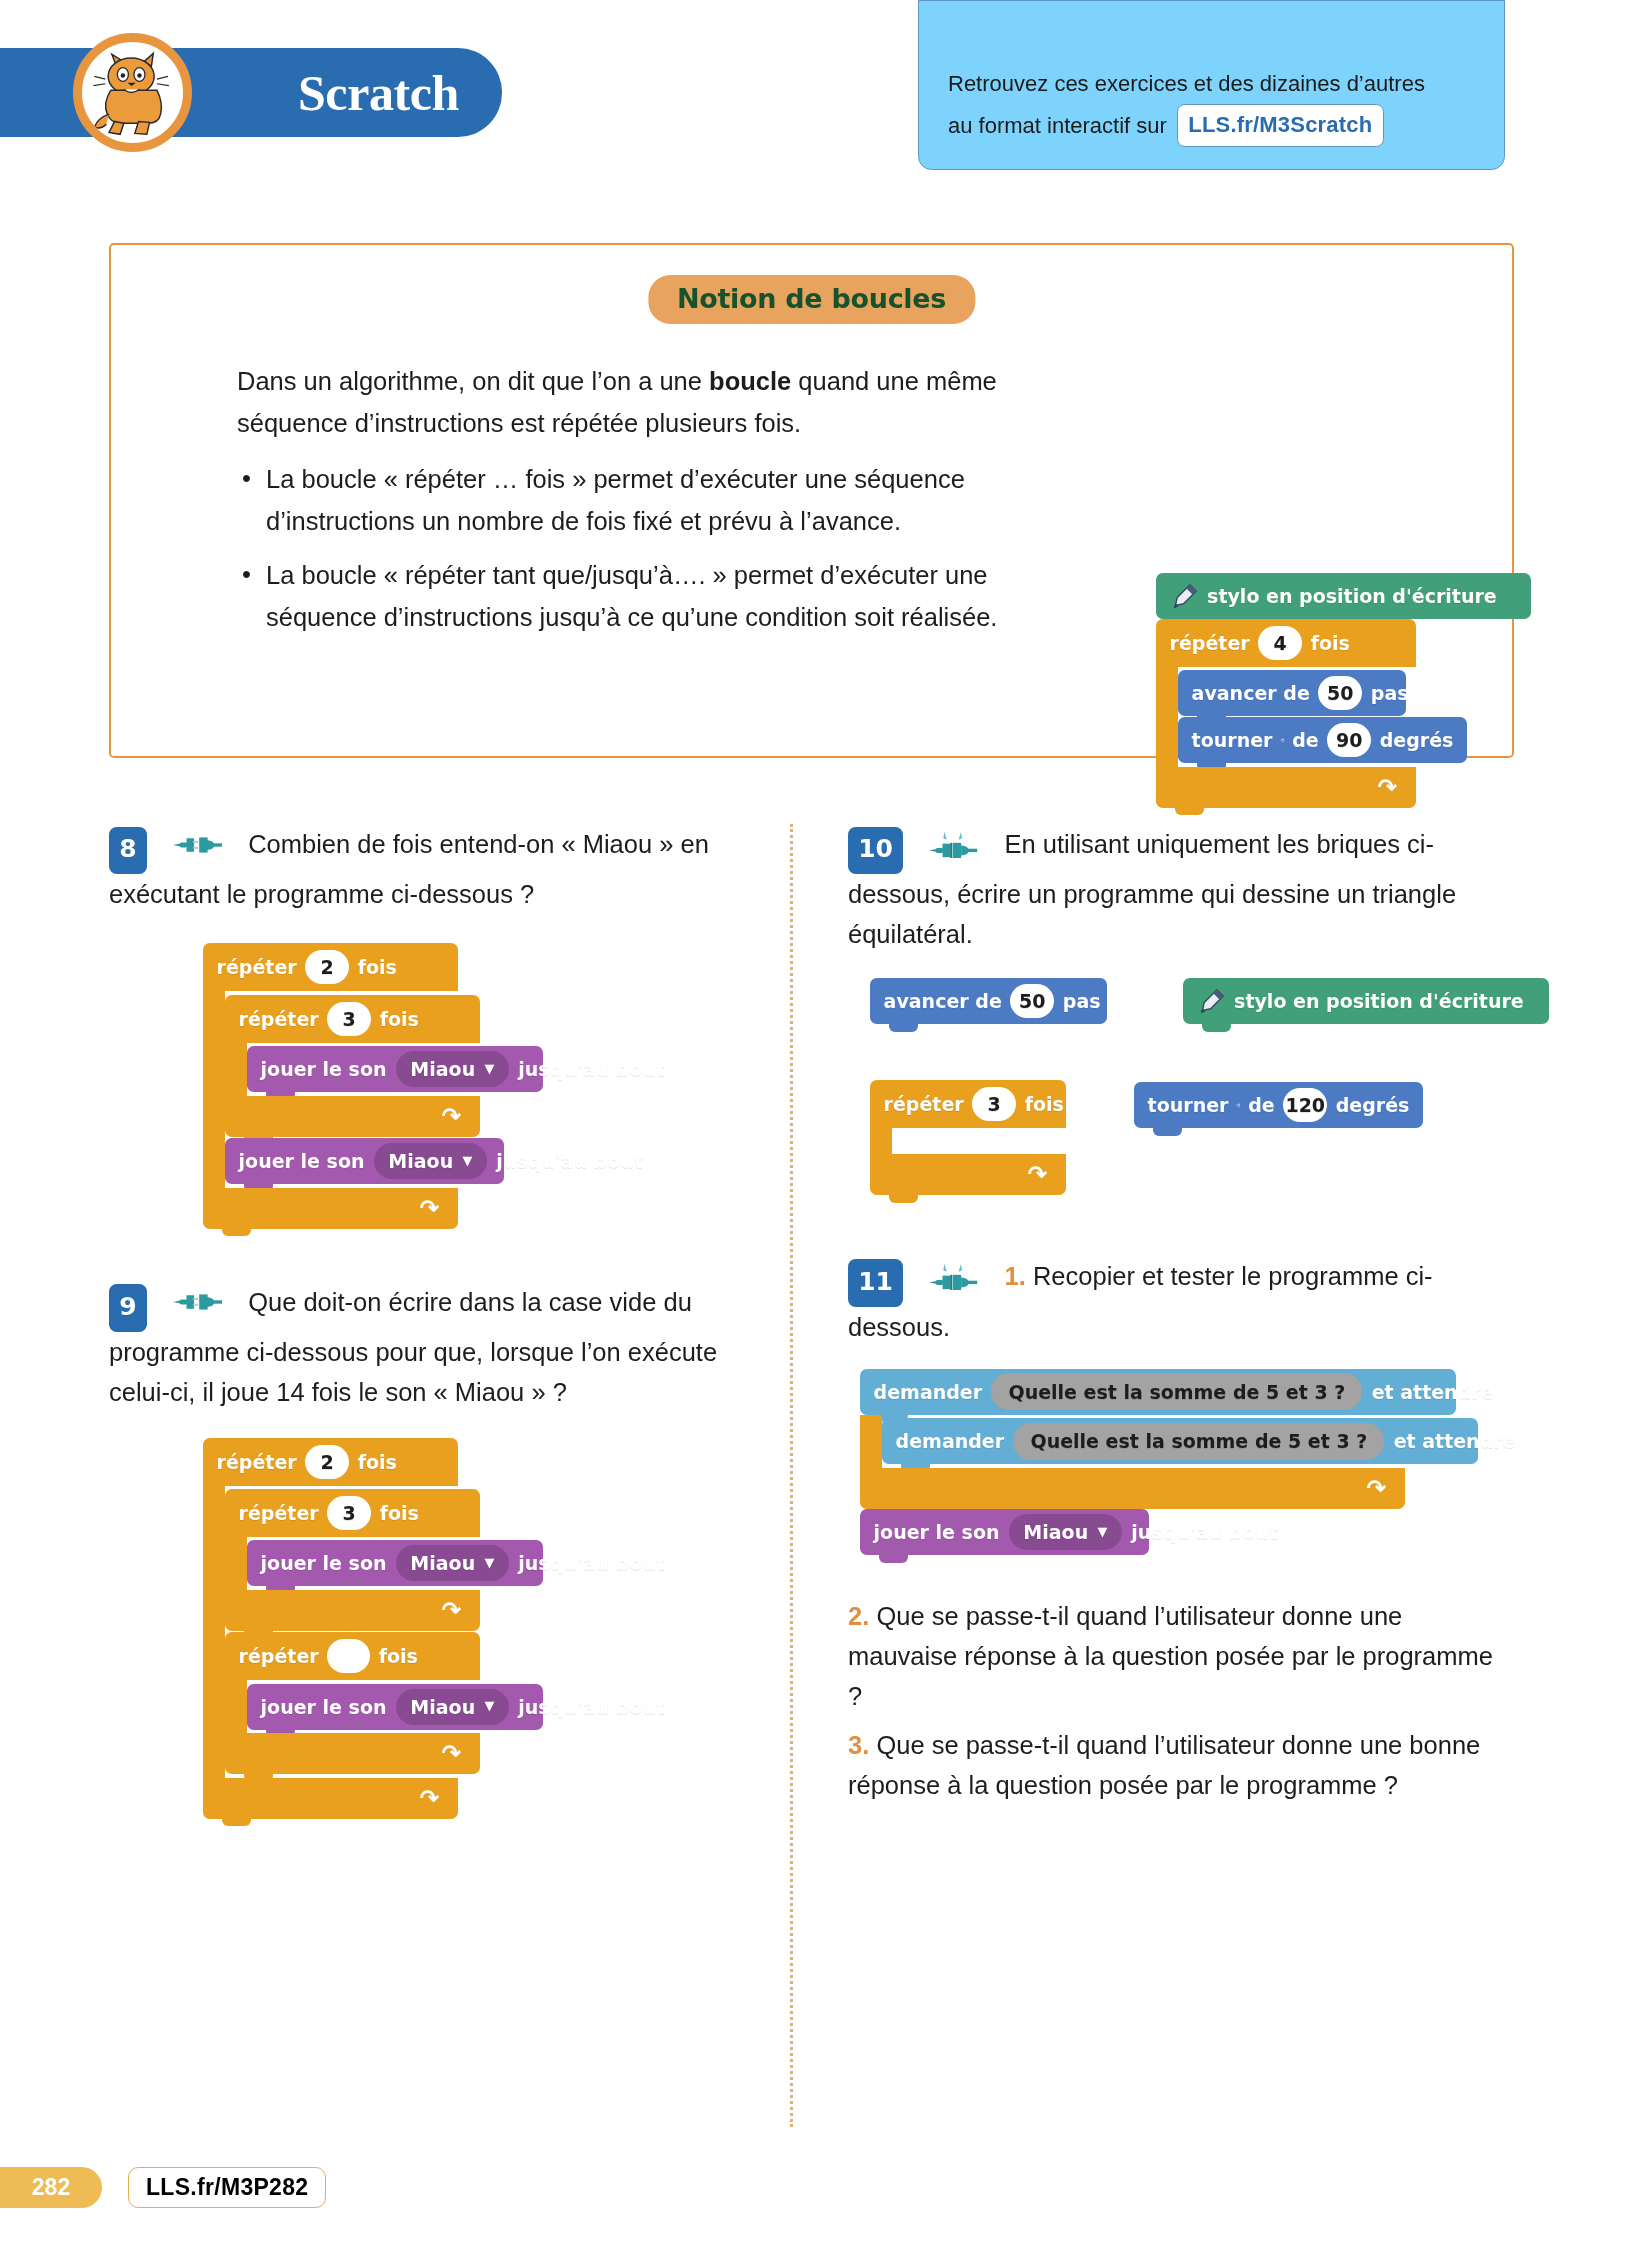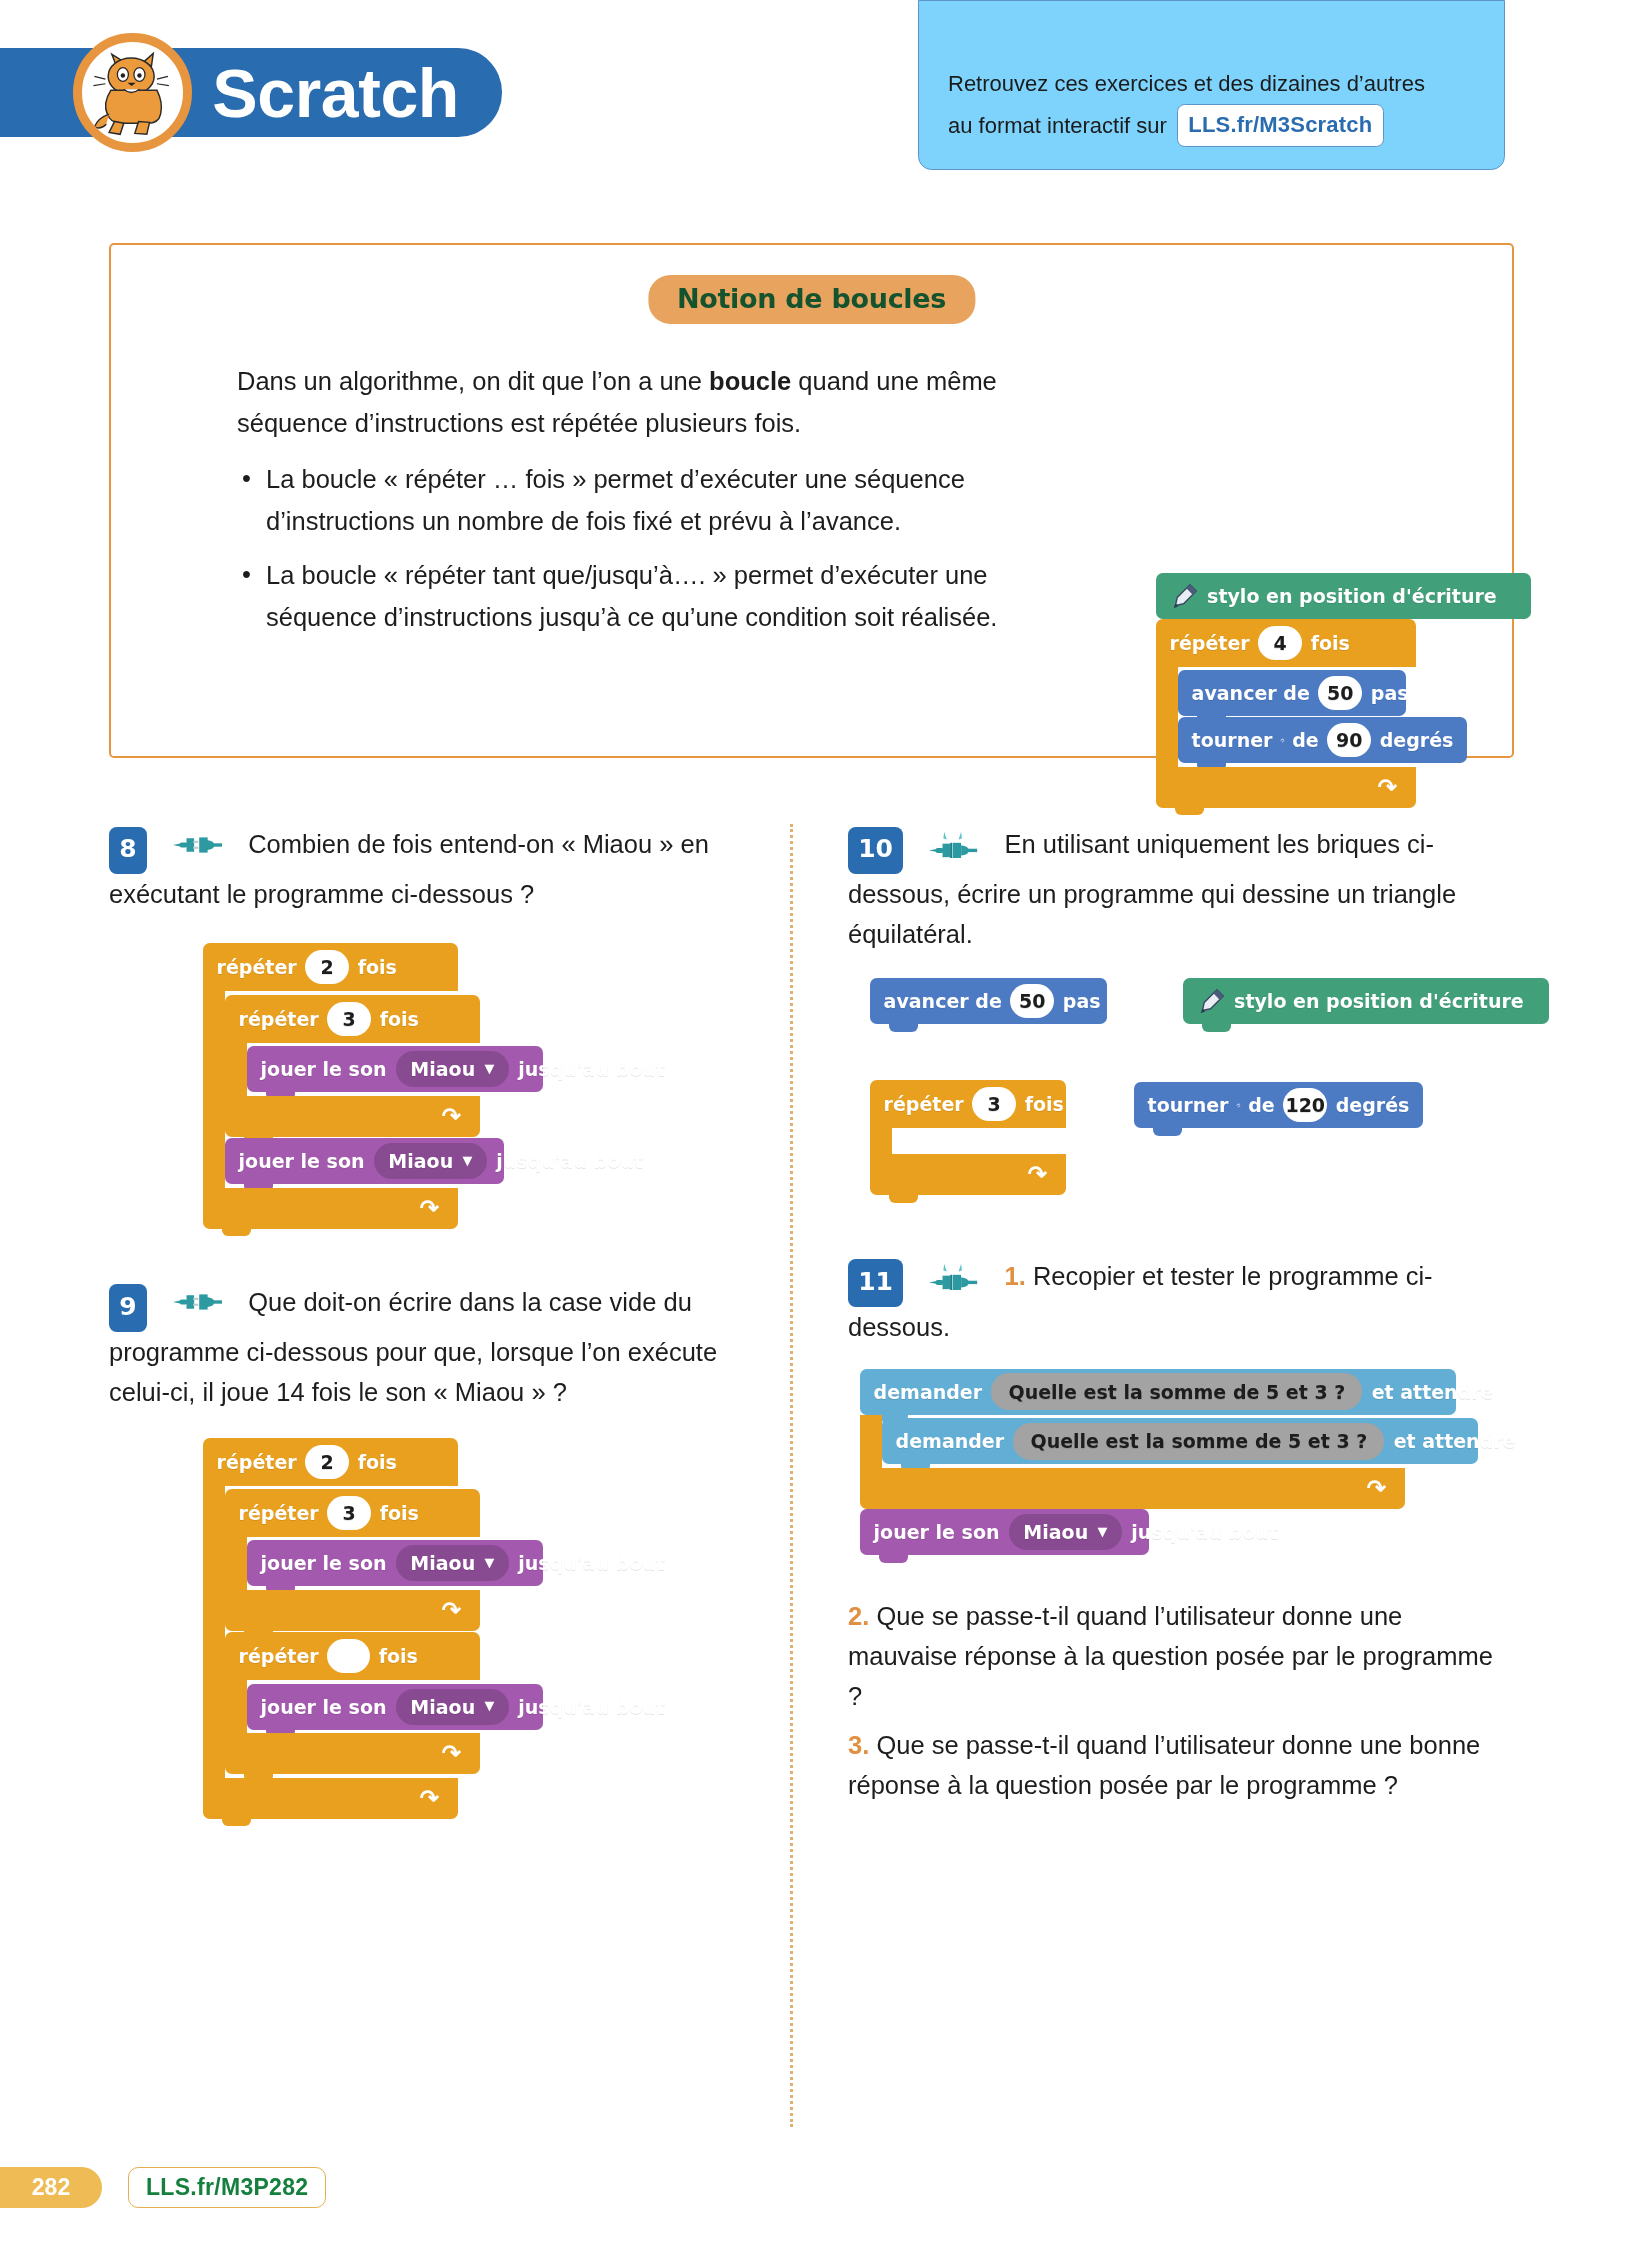--- a/index.html
+++ b/index.html
@@ -14,22 +14,22 @@
 
   
   #header { position:absolute; left:0; top:48px; width:100%; height:128px; }
   .scratch-bar {
     position:absolute; left:0; top:0; width:502px; height:89px;
     background:#2a6cb0; border-radius:0 44px 44px 0;
     display:flex; align-items:center; justify-content:flex-end;
     padding-right:43px;
   }
   .scratch-title {
-    color:#ffffff; font-size:68px; font-weight:bold; letter-spacing:-0.4px;
-    font-family:Liberation Sans, sans-serif;
+    color:#ffffff; font-size:50px; font-weight:bold; letter-spacing:-0.4px;
+    font-family:Liberation Serif, serif;
   }
   .cat-badge {
     position:absolute; left:73px; top:-15.3px; width:119px; height:119px;
     border-radius:50%; background:#ffffff; border:9.4px solid #e8953f;
     display:flex; align-items:center; justify-content:center; overflow:hidden;
   }
   .promo-box {
     position:absolute; left:918px; top:-48px; width:587px; height:170px;
     background:#7dd3fc; border:1.7px solid #5f95c6;
     border-radius:0 0 13.6px 13.6px;
@@ -169,21 +169,21 @@
     position:absolute; left:0; top:0; width:102px; height:41px;
     background:#eebb55; border-radius:0 20.4px 20.4px 0;
     display:flex; align-items:center; justify-content:center;
   }
   .page-tab span { color:#ffffff; font-weight:bold; font-size:23px; }
   .footer-pill {
     position:absolute; left:128px; top:0px; height:41px;
     border:1.7px solid #e3ae4e; border-radius:10.2px;
     display:flex; align-items:center; padding:0 17px;
   }
-  .footer-pill span { color:#15803d; font-weight:bold; font-size:23px; letter-spacing:0.3px; }
+  .footer-pill span { color:#000000; font-weight:bold; font-size:23px; letter-spacing:0.3px; }
 </style>
 </head>
 <body>
 
 <div id="header">
   <div class="scratch-bar">
     <span class="scratch-title">Scratch</span>
   </div>
   <div class="cat-badge">
     <svg width="92" height="92" viewBox="0 0 100 100">

